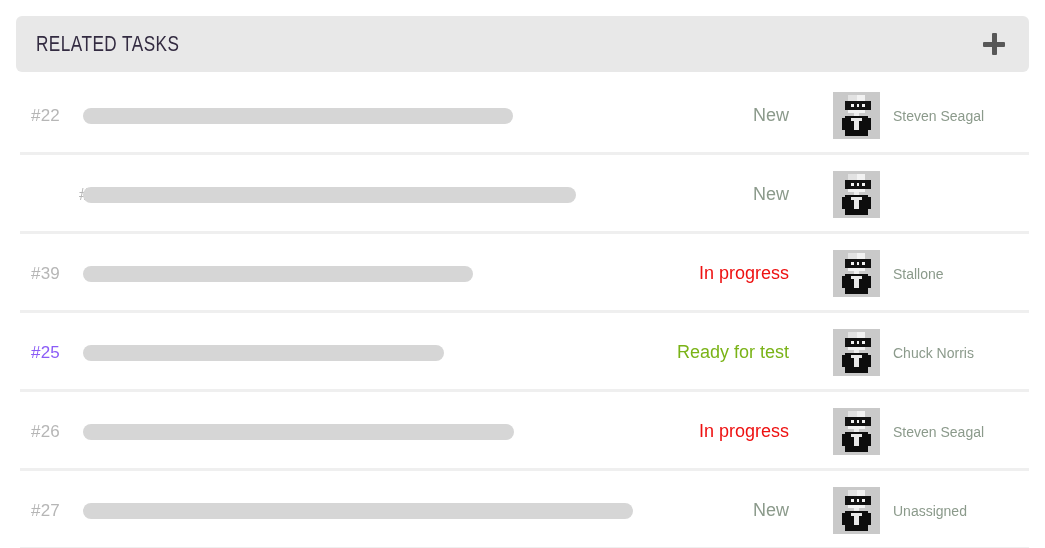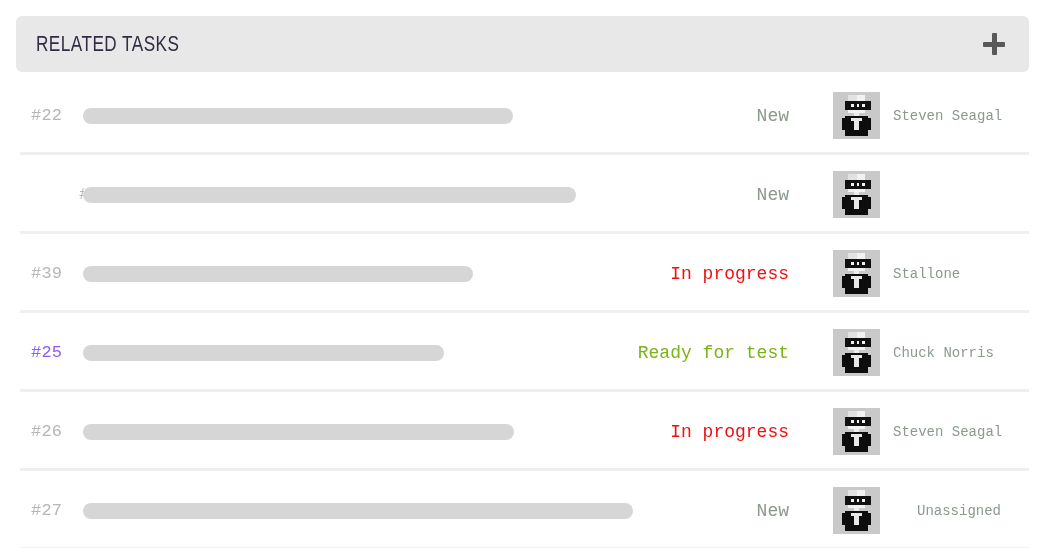--- a/index.html
+++ b/index.html
@@ -93,21 +93,20 @@
     left: 0;
     top: 72px;
     width: 1045px;
   }
   .task-row {
     position: relative;
     height: 79px;
     display: flex;
     align-items: center;
     box-sizing: border-box;
-    font-family: Liberation Mono, monospace;
   }
   .task-row::after {
     content: "";
     position: absolute;
     left: 20px;
     right: 16px;
     bottom: 0;
     height: 3px;
     background: #efefef;
   }
@@ -302,17 +301,17 @@
             <rect x="9" y="3" width="1" height="3" fill="#111111"></rect>
             <rect x="11" y="3" width="2" height="3" fill="#111111"></rect>
             <rect x="4" y="5" width="9" height="1" fill="#111111"></rect>
             <rect x="7" y="7" width="2" height="1" fill="#ededed"></rect>
             <rect x="4" y="8" width="8" height="7" fill="#0d0d0d"></rect>
             <rect x="3" y="9" width="10" height="4" fill="#0d0d0d"></rect>
             <rect x="6" y="9" width="4" height="1" fill="#e8e8e8"></rect>
             <rect x="7" y="9" width="2" height="4" fill="#e8e8e8"></rect>
           </svg>
         </div>
-        <div class="task-assignee" style="color: rgb(139, 154, 139); margin-left: 24px;">Unassigned</div>
+        <div class="task-assignee" style="color: rgb(139, 154, 139);">Unassigned</div>
       </div>
     </div>
 
 </div>
 
 </body></html>

